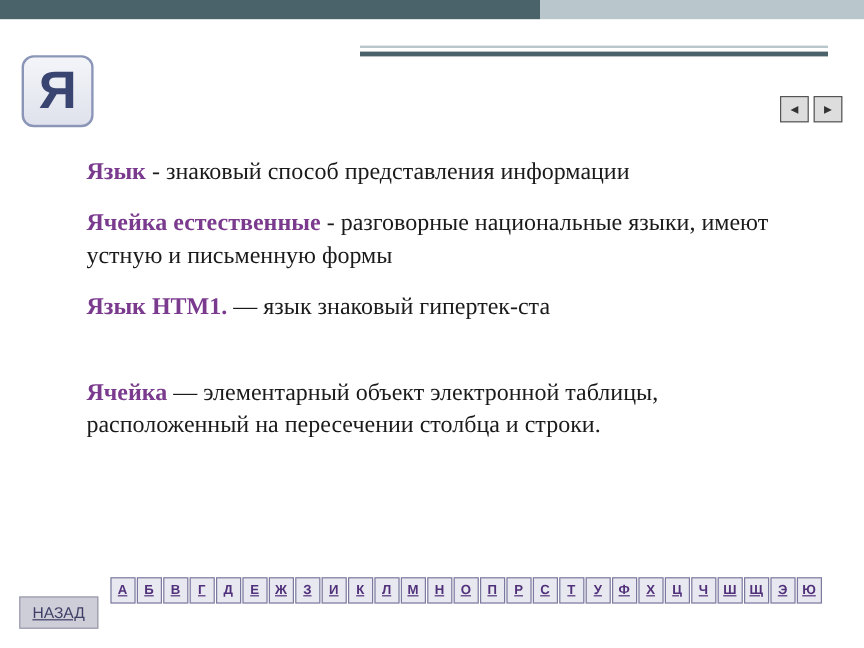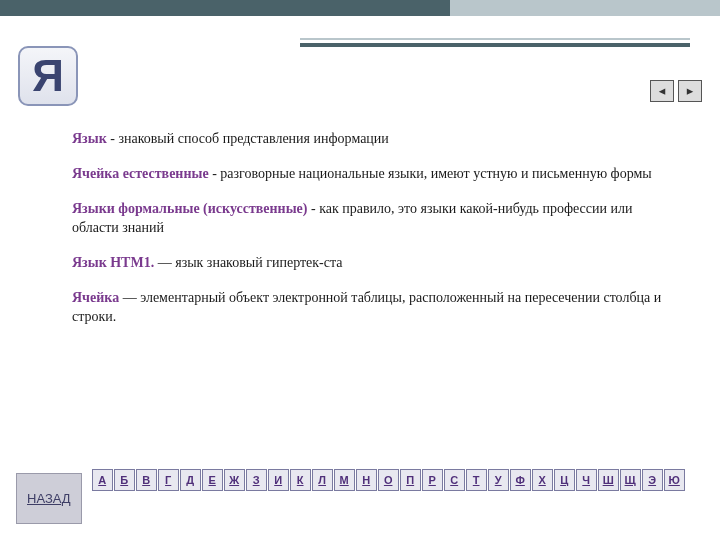--- a/index.html
+++ b/index.html
@@ -67,43 +67,43 @@
     justify-content: center;
     font-size: 13px;
     color: #333;
     cursor: pointer;
   }
   .content {
     position: absolute;
     top: 130px;
     left: 72px;
     right: 48px;
-    font-size: 14px;
+    font-size: 20px;
     color: #1a1a1a;
     line-height: 1.35;
   }
   .entry { margin-bottom: 16px; }
   .term { color: #7a3a8e; font-weight: bold; }
   .term-paren { color: #7a3a8e; font-weight: bold; }
-  .big-gap { margin-top: 17px; }
+  .big-gap { margin-top: 44px; }
   .footer {
     position: absolute;
     bottom: 16px;
     left: 16px;
     right: 8px;
     display: flex;
     align-items: center;
     gap: 10px;
   }
   .back-btn {
     background: #ceced8;
     border: 1px solid #9a9aaa;
     color: #3e3e66;
     font-size: 13px;
-    padding: 17px 10px;
+    padding: 5px 10px;
     font-family: Arial, sans-serif;
     text-decoration: underline;
     cursor: pointer;
     margin-top: 37px;
   }
   .alpha-row {
     display: flex;
     gap: 1px;
     flex-wrap: nowrap;
   }
@@ -145,23 +145,20 @@
 </div>
 
 <div class="content">
   <div class="entry">
     <span class="term">Язык</span><span> - </span><span>знаковый способ представления информации</span>
   </div>
   <div class="entry">
     <span class="term">Ячейка естественные</span><span> - </span><span>разговорные национальные языки, имеют устную и письменную формы</span>
   </div>
   <div class="entry">
-    <span class="term">Языки формальные</span><span class="term-paren"> (искусственные)</span><span> - </span><span>как правило, это языки какой-нибудь профессии или области знаний</span>
-  </div>
-  <div class="entry">
     <span class="term">Язык HTM1.</span><span> — </span><span>язык знаковый гипертек-ста</span>
   </div>
   <div class="entry big-gap">
     <span class="term">Ячейка</span><span> — </span><span>элементарный объект электронной таблицы, расположенный на пересечении столбца и строки.</span>
   </div>
 </div>
 
 <div class="footer">
   <button class="back-btn">НАЗАД</button>
   <div class="alpha-row" id="alpha-row">

